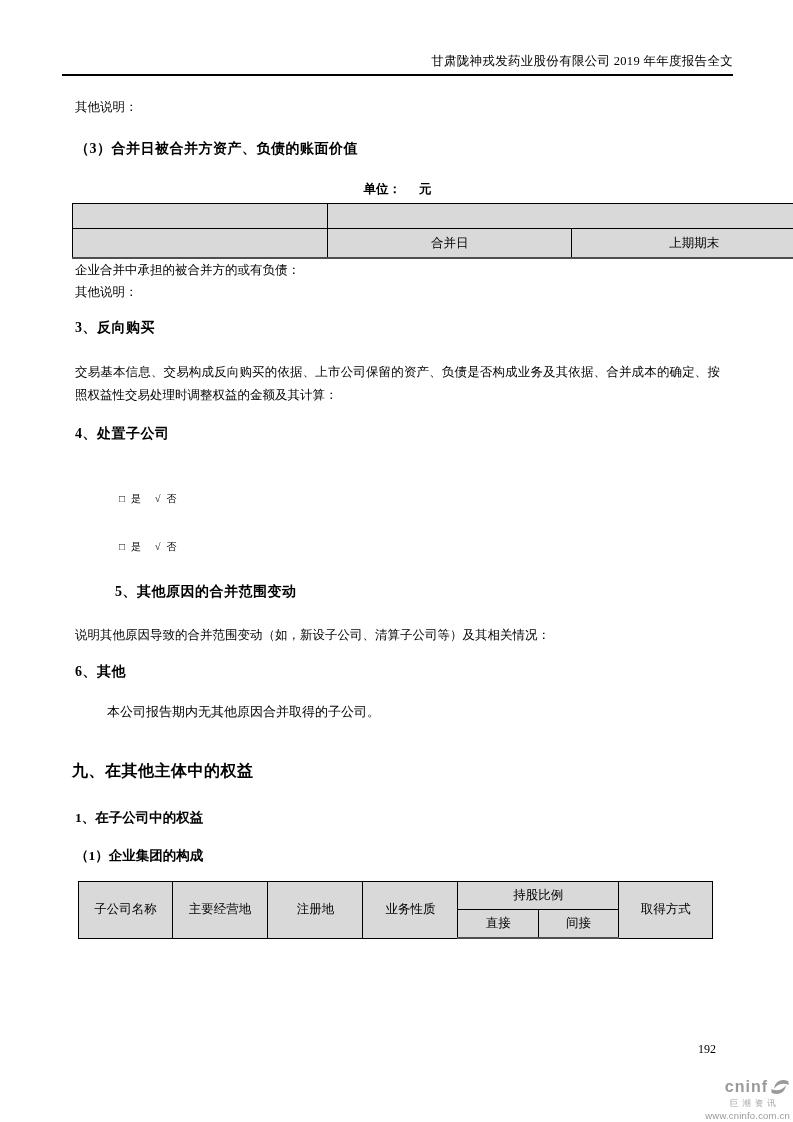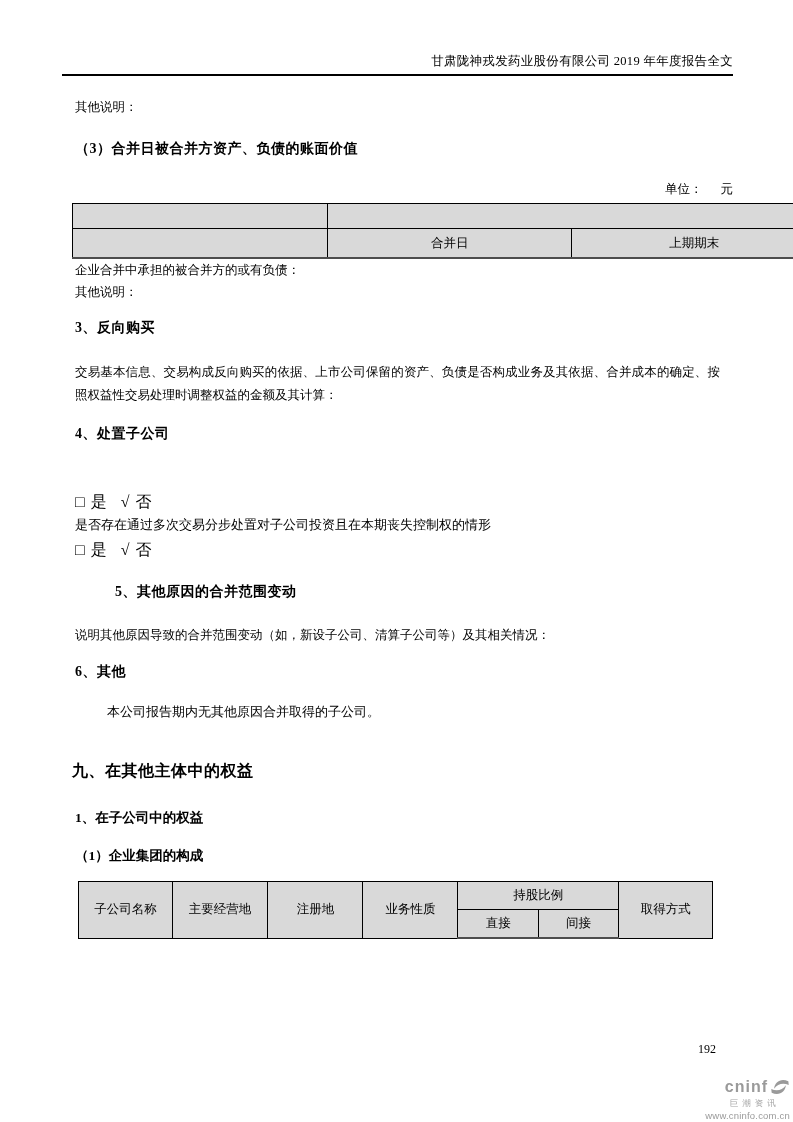--- a/index.html
+++ b/index.html
@@ -23,21 +23,21 @@
   }
   .hdr-rule {
     left:62px; right:60px; top:74px; height:0;
     border-top:2px solid #000000;
   }
 
   
   .h-sub { font-size:14px; font-weight:bold; letter-spacing:0.5px; }
   .h-big { font-size:16px; font-weight:bold; letter-spacing:0.5px; }
 
-  .unit-line { left:62px; right:60px; top:181px; text-align:right; font-size:12.5px; }
+  .unit-line { left:62px; right:60px; top:181px; text-align:center; font-size:12.5px;font-weight:bold; }
   .unit-line .unit-gap { display:inline-block; width:18px; }
 
   
   table.doc-tbl { border-collapse:collapse; table-layout:fixed; }
   table.doc-tbl td {
     border:1px solid #000000;
     background:#d9d9d9;
     font-size:12.5px;
     text-align:center;
     vertical-align:middle;
@@ -46,21 +46,21 @@
   table.doc-tbl tr:last-child td { border-bottom:2px solid #4d4d4d; }
 
   .tbl1 { left:72px; top:203px; width:745px; }
   .tbl1 .r1 td { height:24px; }
   .tbl1 .r2 td { height:28px; }
 
   .tbl2 { left:78px; top:881px; width:635px; }
   .tbl2 td { height:27px; }
 
   
-  .ans { font-size:16px; }
+  .ans { font-size:10px;margin-left:44px; }
   .ans .glyph { display:inline-block; }
   .ans .lbl { display:inline-block; margin:0 14px 0 6px; }
   .ans .lbl:last-child { margin-right:0; }
 
   .para {
     left:75px; width:645px;
     font-size:12.5px; line-height:23px;
     text-align:justify;
   }
 
@@ -113,21 +113,20 @@
 
   <div class="abs h-sub" style="left:75px; top:319px;">3、反向购买</div>
   <div class="abs para" style="top:361px;">交易基本信息、交易构成反向购买的依据、上市公司保留的资产、负债是否构成业务及其依据、合并成本的确定、按照权益性交易处理时调整权益的金额及其计算：</div>
 
   <div class="abs h-sub" style="left:75px; top:425px;">4、处置子公司</div>
 
   <div class="abs ans" style="left:75px; top:492px;">
     <span class="glyph">□</span><span class="lbl">是</span><span class="glyph">√</span><span class="lbl">否</span>
   </div>
 
-  <div class="abs txt-md" style="left:75px; top:516px;">是否存在通过多次交易分步处置对子公司投资且在本期丧失控制权的情形</div>
   <div class="abs ans" style="left:75px; top:540px;">
     <span class="glyph">□</span><span class="lbl">是</span><span class="glyph">√</span><span class="lbl">否</span>
   </div>
 
   <div class="abs h-sub" style="left:75px; top:583px;margin-left:40px;">5、其他原因的合并范围变动</div>
   <div class="abs para" style="top:624px;">说明其他原因导致的合并范围变动（如，新设子公司、清算子公司等）及其相关情况：</div>
 
   <div class="abs h-sub" style="left:75px; top:663px;">6、其他</div>
   <div class="abs h-big" style="left:72px; top:761px;">九、在其他主体中的权益</div>
 

